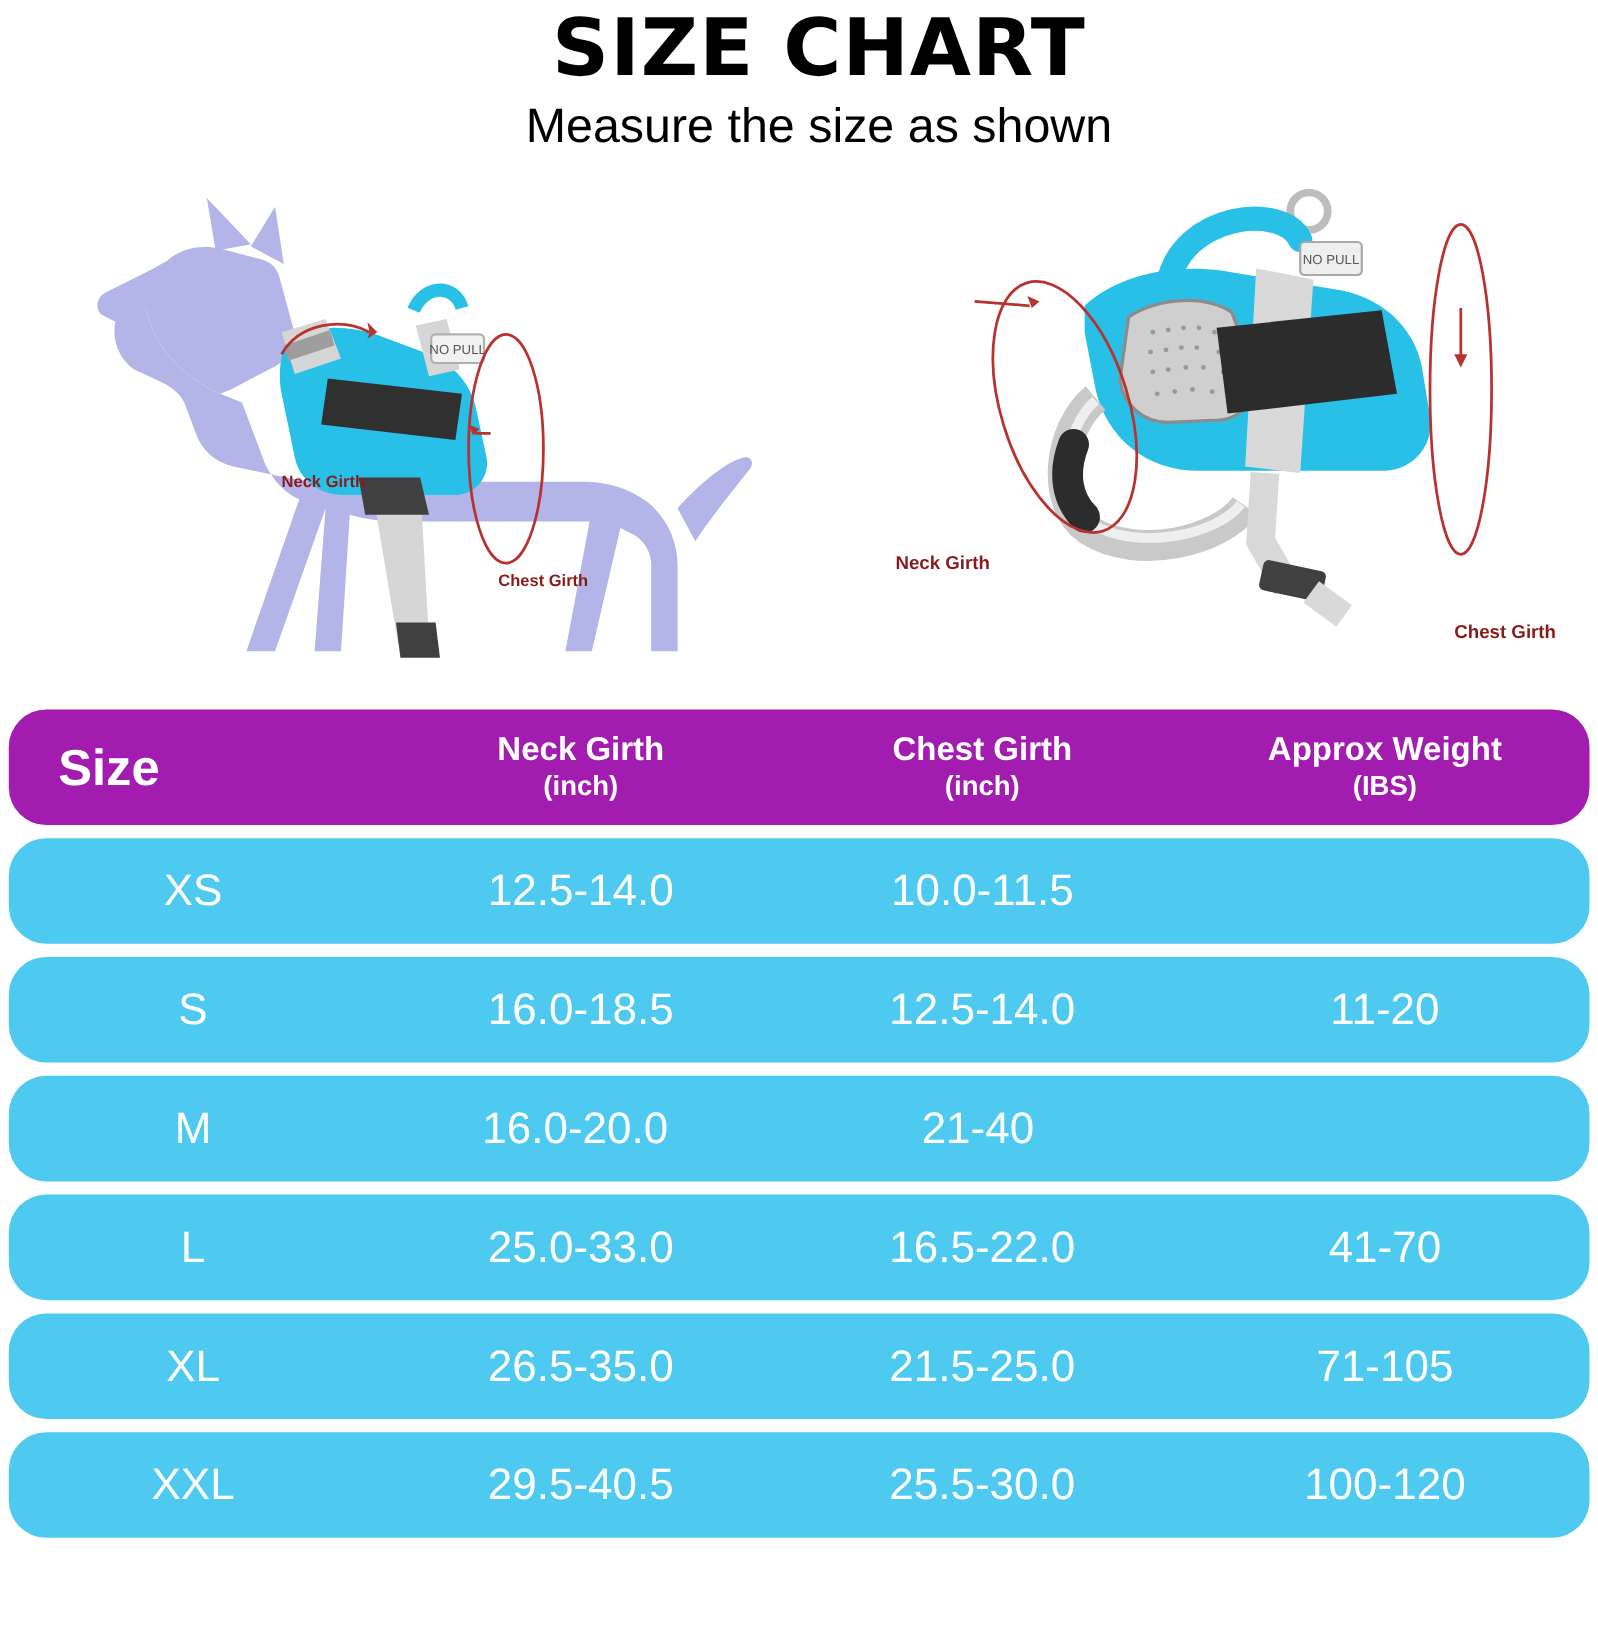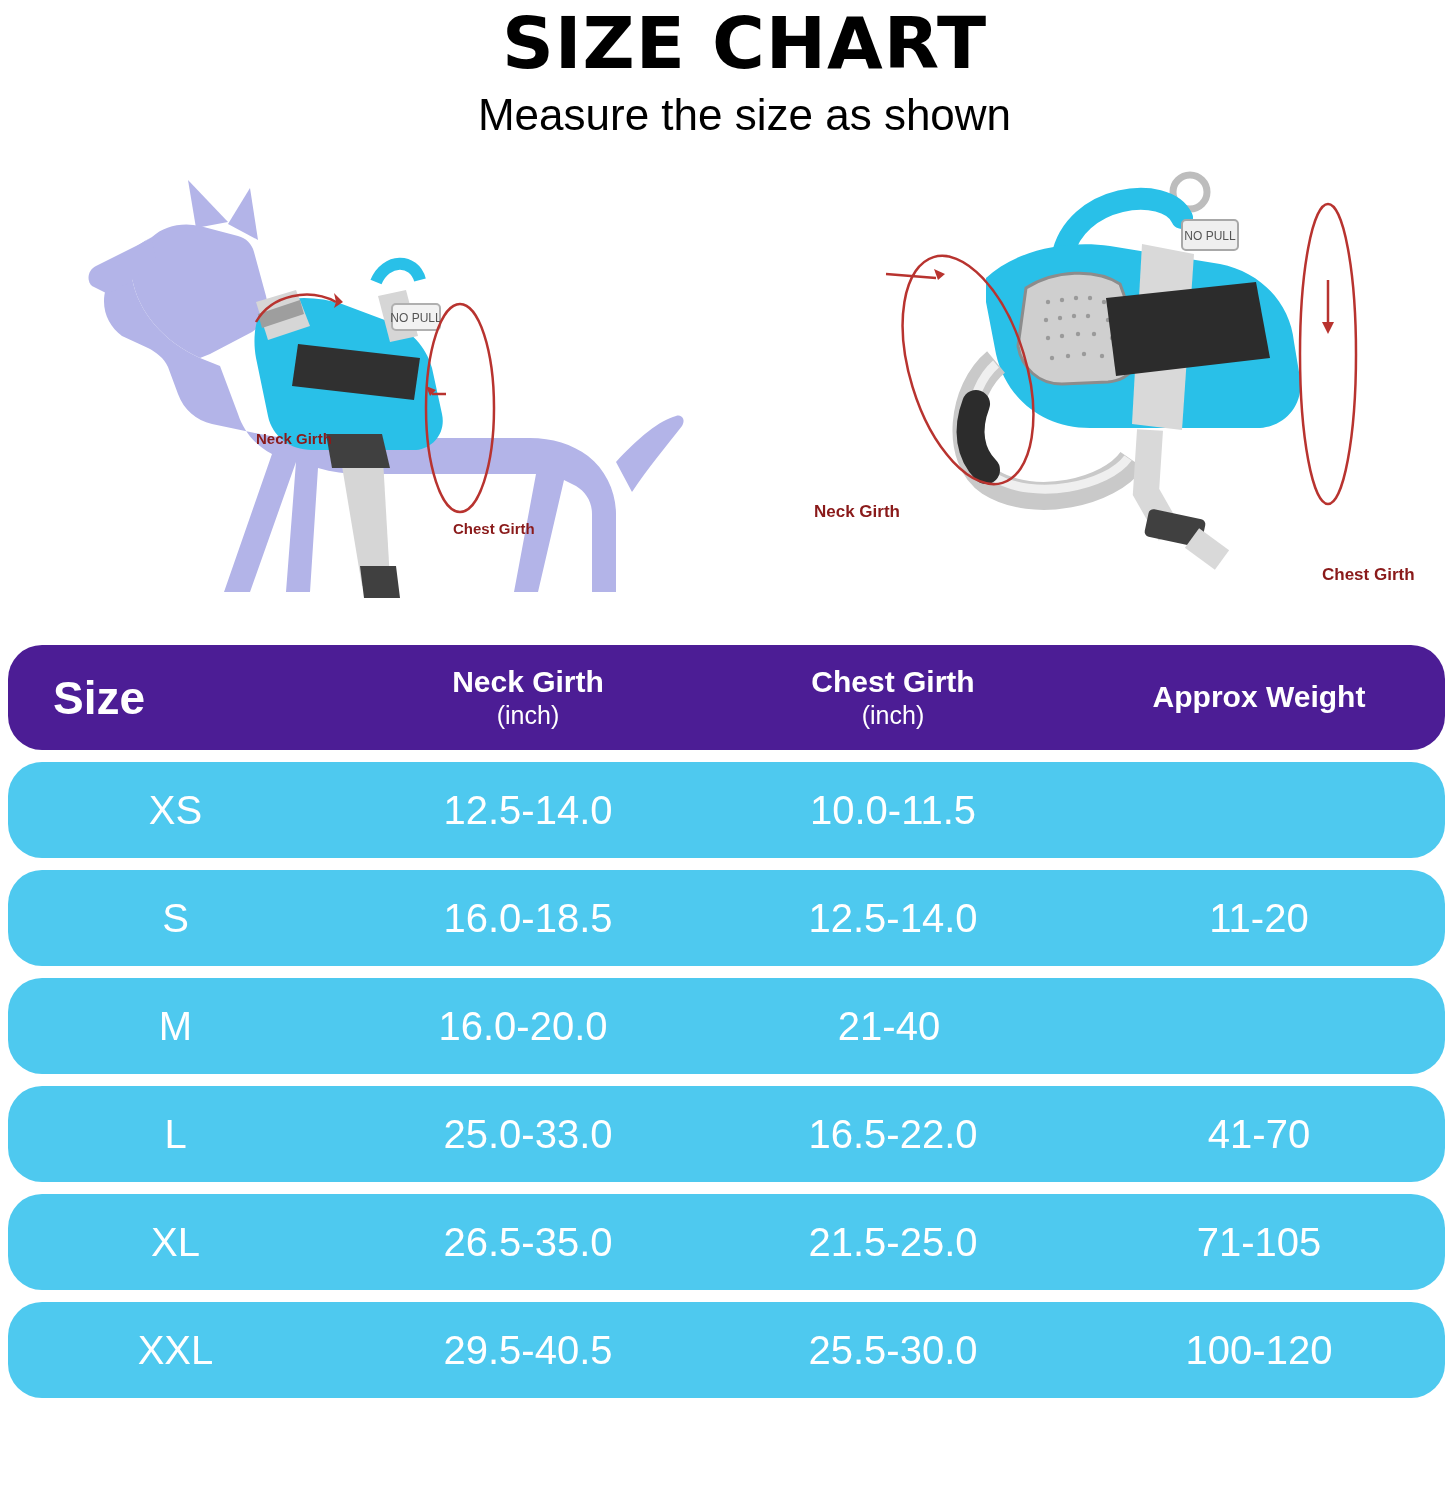--- a/index.html
+++ b/index.html
@@ -79,21 +79,21 @@
   }
   .row {
     display: flex;
     align-items: center;
     border-radius: 34px;
     height: 96px;
     margin-bottom: 12px;
     color: #ffffff;
   }
   .row.header-row {
-    background: #4c1d95;
+    background: #a21caf;
     height: 105px;
   }
   .row.data-row {
     background: #4ec9ef;
   }
   .cell {
     text-align: center;
     font-family: "Liberation Sans", sans-serif;
   }
   .c-size   { width: 335px; }
@@ -109,21 +109,21 @@
     box-sizing: border-box;
   }
   .header-row .col-title {
     font-size: 30px;
     font-weight: bold;
     line-height: 1.15;
     display: block;
   }
   .header-row .col-unit {
     font-size: 25px;
-    font-weight: normal;
+    font-weight: bold;
     line-height: 1.2;
     display: block;
   }
   .data-row .cell {
     font-size: 40px;
     font-weight: normal;
     text-align: center;
   }
   .data-row .c-size {
     font-size: 40px;
@@ -330,20 +330,21 @@
     <div class="cell c-neck">
       <span class="col-title">Neck Girth</span>
       <span class="col-unit">(inch)</span>
     </div>
     <div class="cell c-chest">
       <span class="col-title">Chest Girth</span>
       <span class="col-unit">(inch)</span>
     </div>
     <div class="cell c-weight">
       <span class="col-title">Approx Weight</span>
+      <span class="col-unit">(IBS)</span>
     </div>
   </div>
 
   <div class="row data-row">
     <div class="cell c-size">XS</div>
     <div class="cell c-neck">12.5-14.0</div>
     <div class="cell c-chest">10.0-11.5</div>
   </div>
 
   <div class="row data-row">

